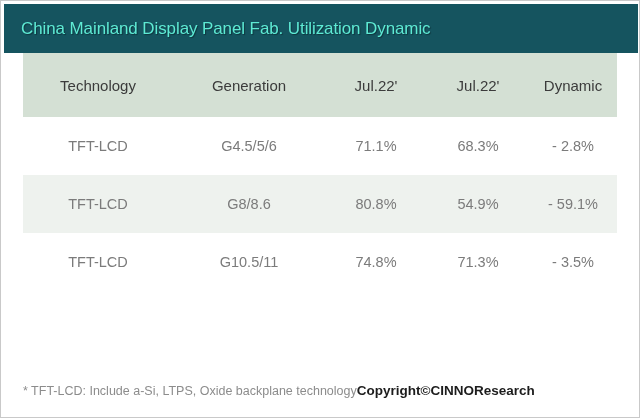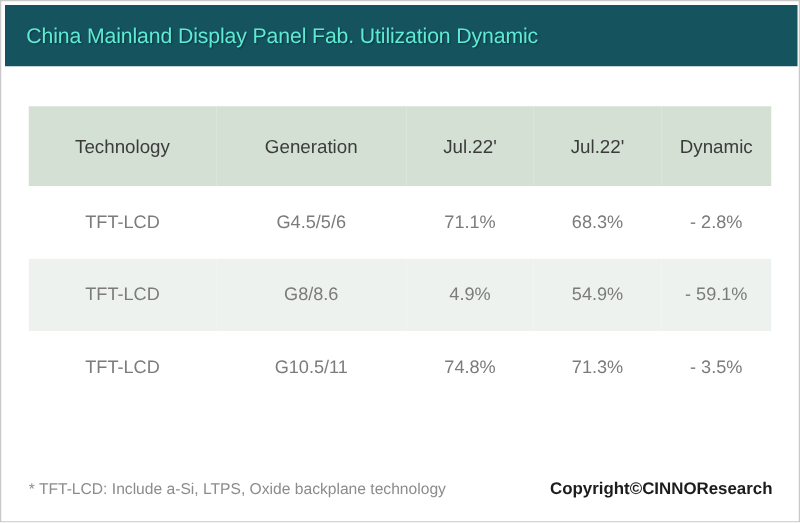--- a/index.html
+++ b/index.html
@@ -37,21 +37,21 @@
     font-weight: normal;
     letter-spacing: -0.1px;
     margin-left: 17px;
     white-space: nowrap;
     text-shadow: 1px 1px 1px rgba(0,0,0,0.35);
   }
   
   .table-wrap {
     position: absolute;
     left: 22px;
-    top: 84px;
+    top: 52px;
     width: 594px;
   }
   table.util {
     border-collapse: collapse;
     width: 594px;
     table-layout: fixed;
   }
   table.util col.c-tech { width: 150px; }
   table.util col.c-gen  { width: 152px; }
   table.util col.c-jul  { width: 102px; }
@@ -84,21 +84,21 @@
   table.util tbody tr.last-row td { border-bottom: 1px solid #a8a8a8; }
 
   
   .footer {
     position: absolute;
     left: 22px;
     top: 382px;
     width: 595px;
     display: flex;
     align-items: center;
-    justify-content: space-between;
+    justify-content: flex-start;
   }
   .footnote {
     font-size: 12.5px;
     color: #8c8c8c;
     white-space: nowrap;
   }
   .copyright {
     font-size: 13.5px;
     color: #1c1c1c;
     font-weight: bold;
@@ -136,21 +136,21 @@
         <tr class="band-white">
           <td>TFT-LCD</td>
           <td>G4.5/5/6</td>
           <td>71.1%</td>
           <td>68.3%</td>
           <td>- 2.8%</td>
         </tr>
         <tr class="band-tint">
           <td>TFT-LCD</td>
           <td>G8/8.6</td>
-          <td>4.9%</td>
+          <td>80.8%</td>
           <td>54.9%</td>
           <td>- 59.1%</td>
         </tr>
         <tr class="band-white">
           <td>TFT-LCD</td>
           <td>G10.5/11</td>
           <td>74.8%</td>
           <td>71.3%</td>
           <td>- 3.5%</td>
         </tr>

